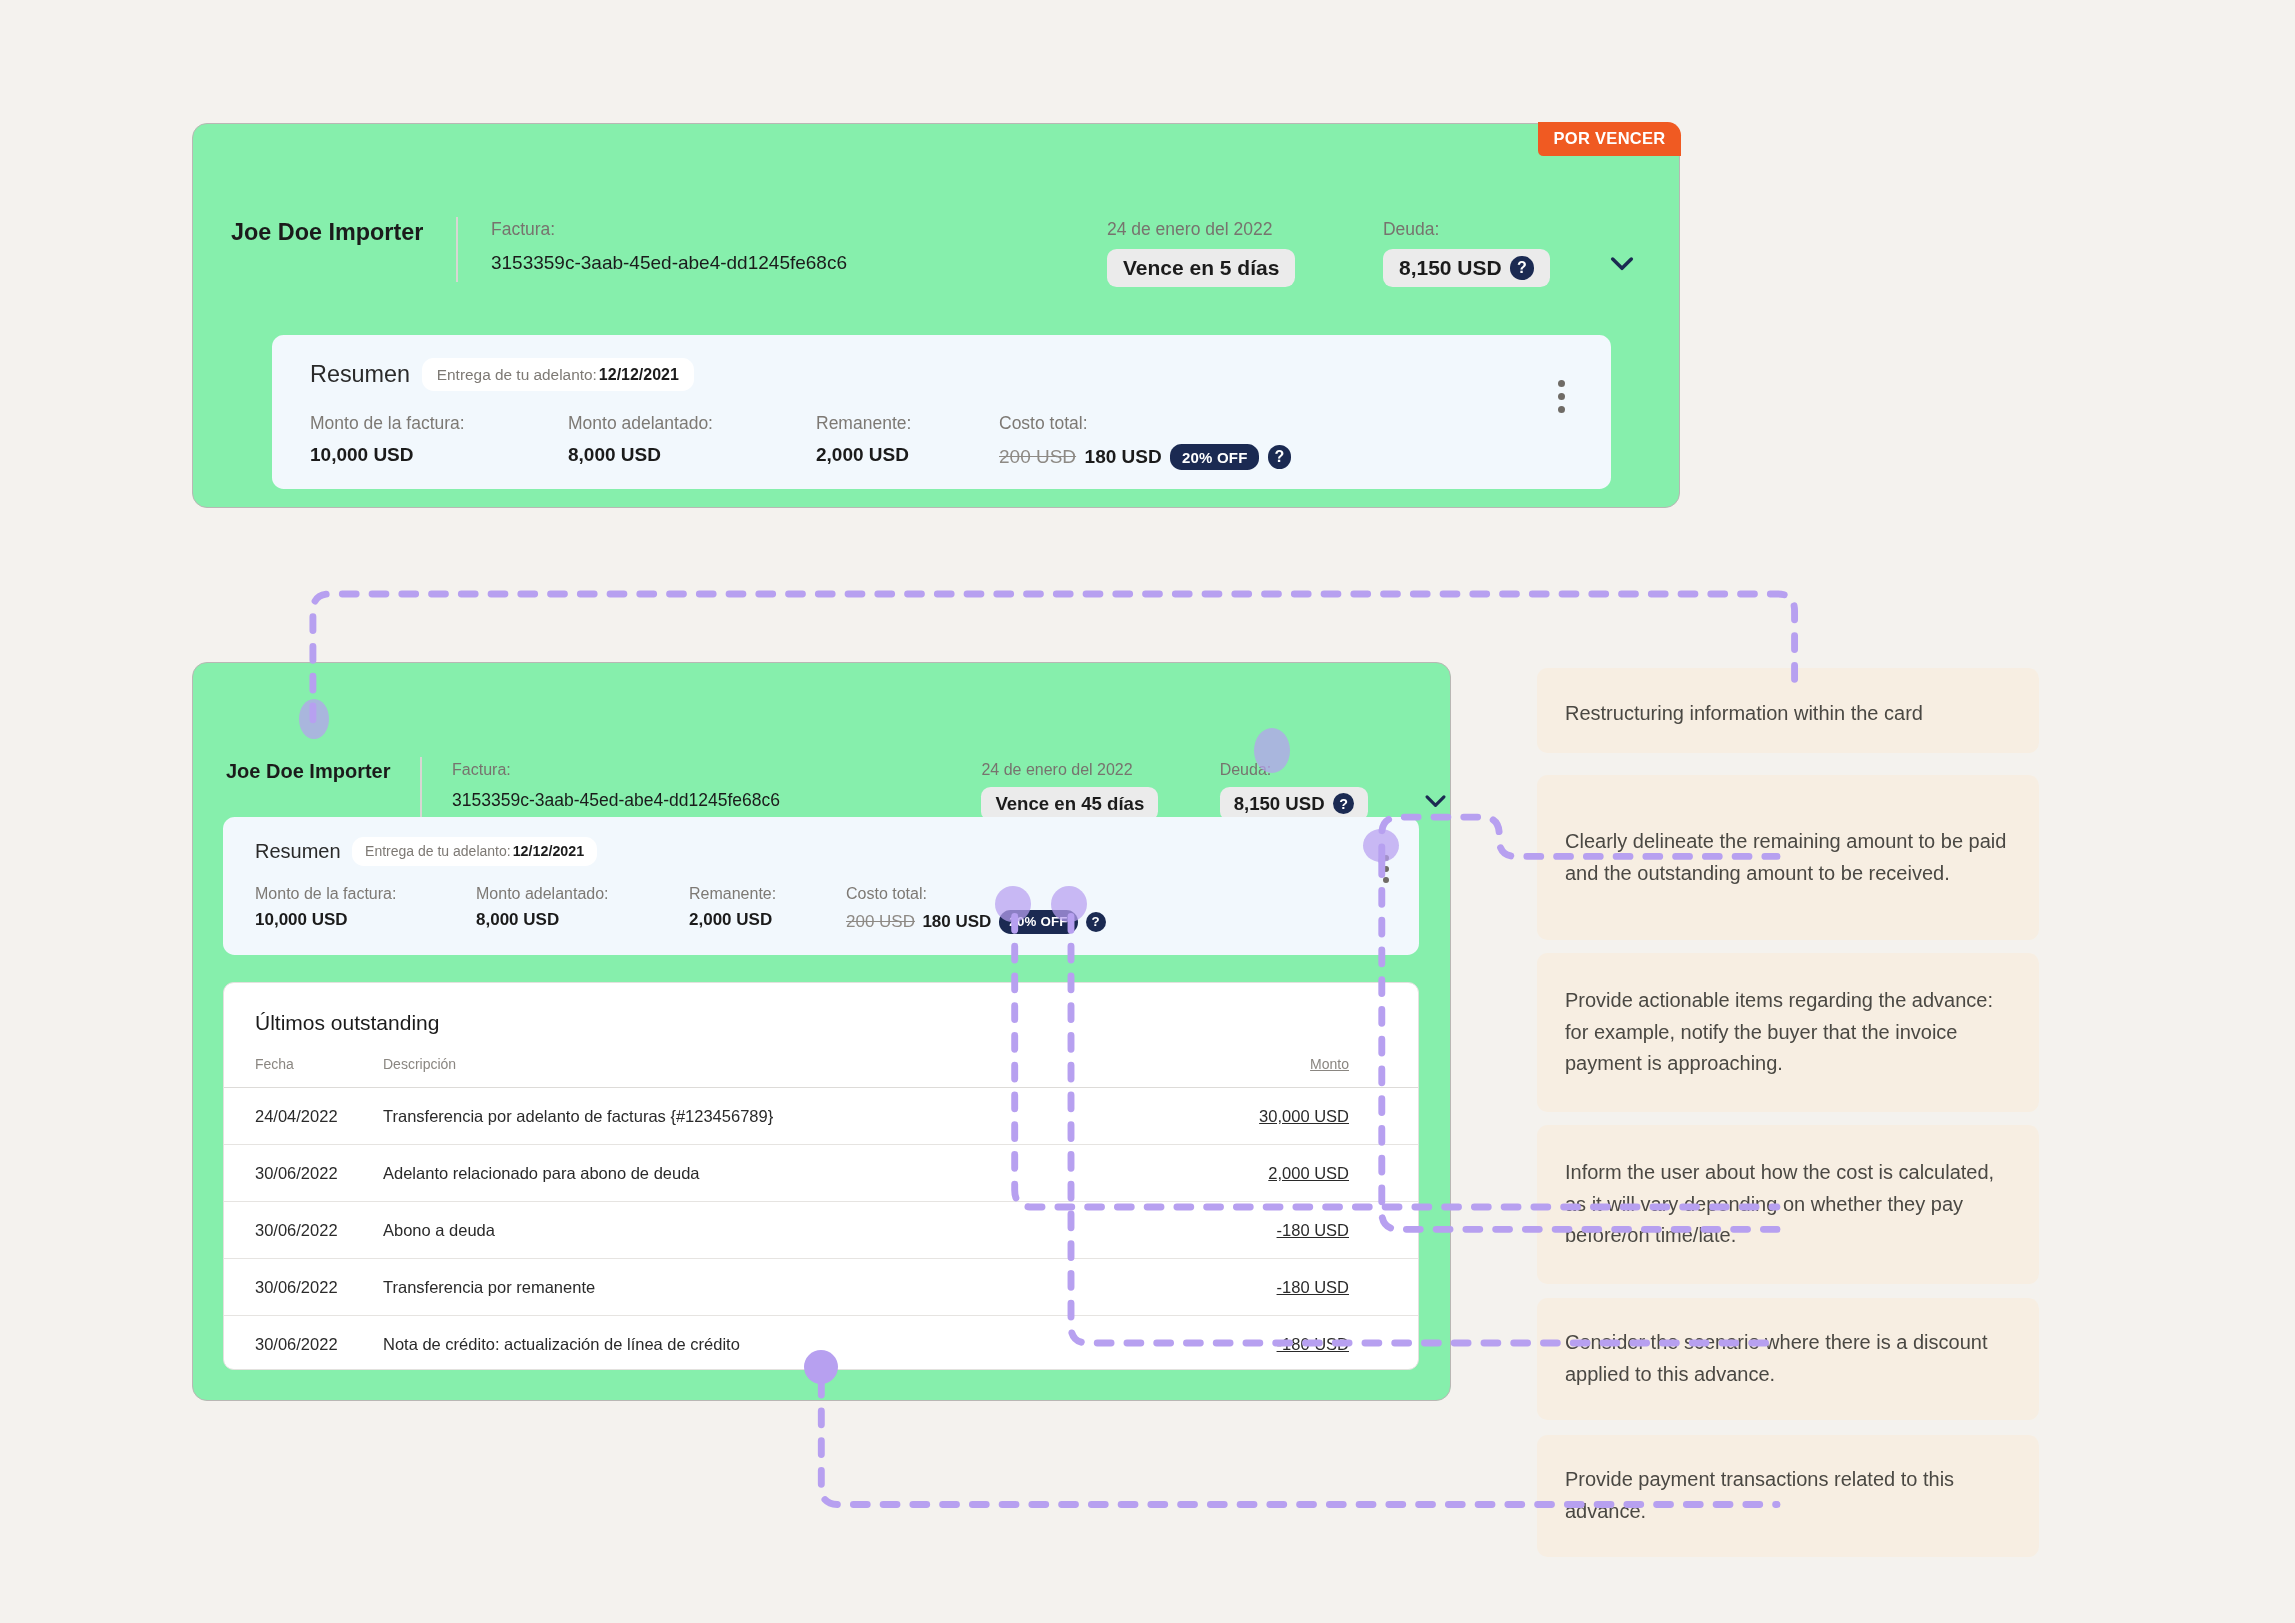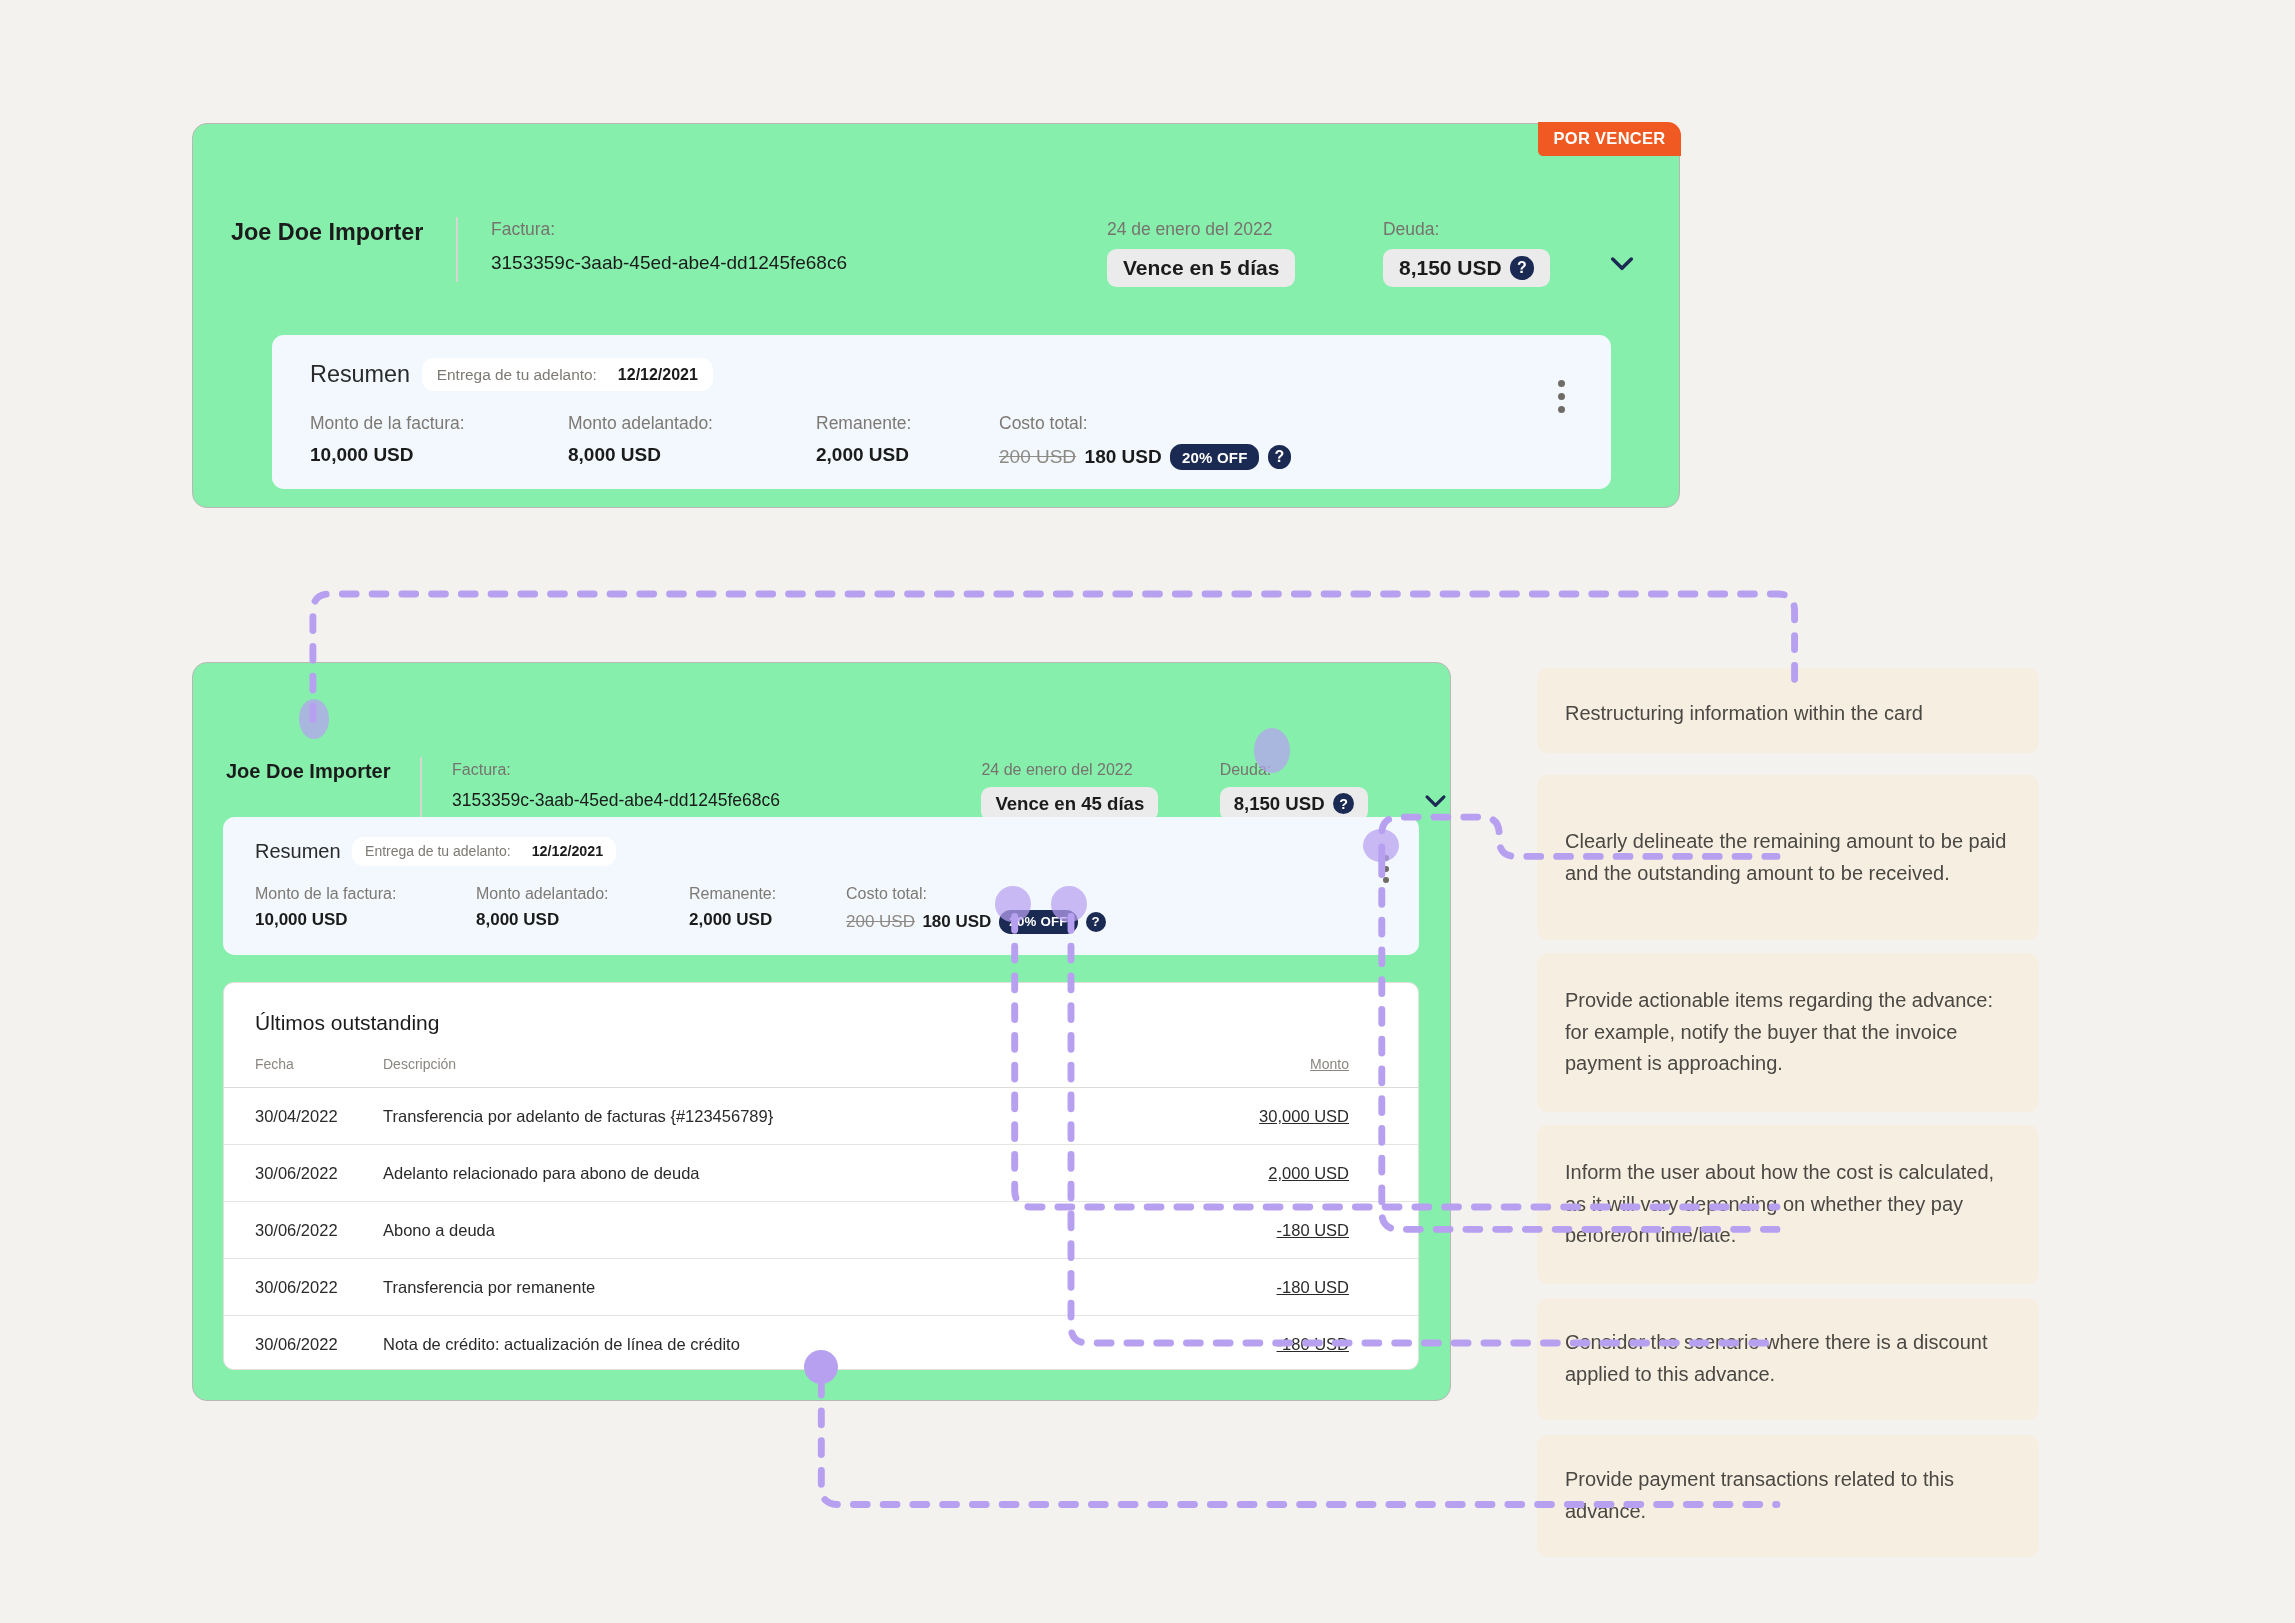--- a/index.html
+++ b/index.html
@@ -63,21 +63,21 @@
   
   .summary {
     position: absolute;
     background: #f2f8fd;
     border-radius: 11.7px;
   }
   .sum-head { display: flex; align-items: center; gap: 11.7px; }
   .sum-title { font-size: 23.4px; color: #2a2a2a; }
   .sum-chip {
     background: #ffffff; border-radius: 11.7px;
-    padding: 7.4px 15px; display: inline-flex; gap: 21px; align-items: baseline;
+    padding: 7.4px 15px; display: inline-flex; gap: 2px; align-items: baseline;
     white-space: nowrap;
   }
   .sum-chip .k { font-size: 15.4px; color: #7d7974; }
   .sum-chip .v { font-size: 16px; color: #1b1b1b; font-weight: 700; }
   .metrics { display: flex; }
   .metric .m-lbl { font-size: 17.5px; color: #7d7974; margin-bottom: 9.6px; white-space: nowrap; }
   .metric .m-val { font-size: 19px; color: #1b1b1b; font-weight: 700; white-space: nowrap; display: flex; align-items: center; gap: 8.5px; }
   .strike { color: #8e8a85; text-decoration: line-through; font-weight: 400; }
   .badge-off {
     background: #1b2a52; color: #ffffff;
@@ -289,21 +289,21 @@
       <table class="mv">
         <thead>
             <tr>
           <th class="c-date">Fecha</th>
           <th class="c-desc">Descripción</th>
           <th class="c-amt">Monto</th>
         </tr>
           </thead>
         <tbody>
           <tr>
-            <td class="c-date">30/04/2022</td>
+            <td class="c-date">24/04/2022</td>
             <td class="c-desc">Transferencia por adelanto de facturas {#123456789}</td>
             <td class="c-amt">30,000 USD</td>
           </tr>
           <tr>
             <td class="c-date">30/06/2022</td>
             <td class="c-desc">Adelanto relacionado para abono de deuda</td>
             <td class="c-amt">2,000 USD</td>
           </tr>
           <tr>
             <td class="c-date">30/06/2022</td>

